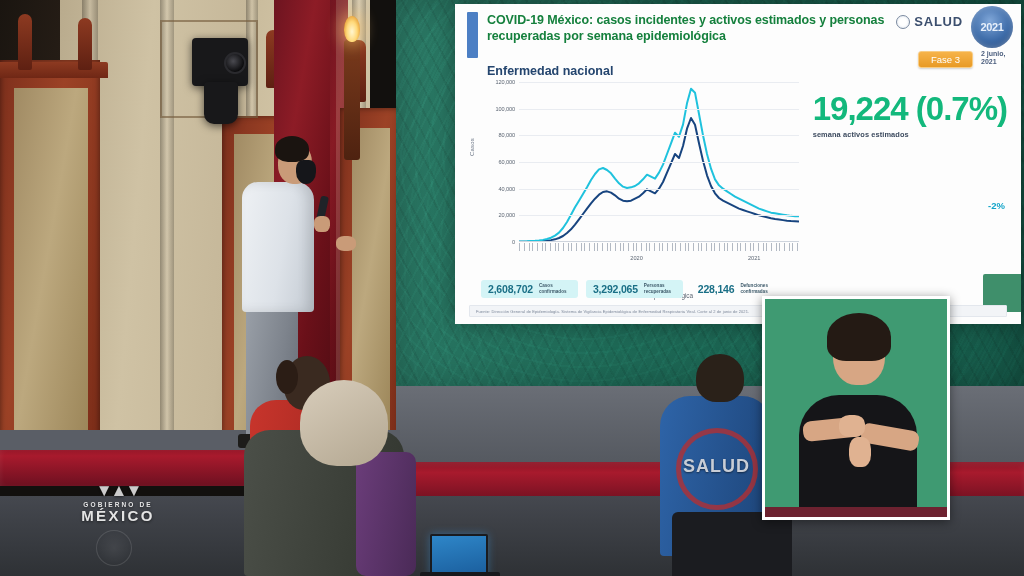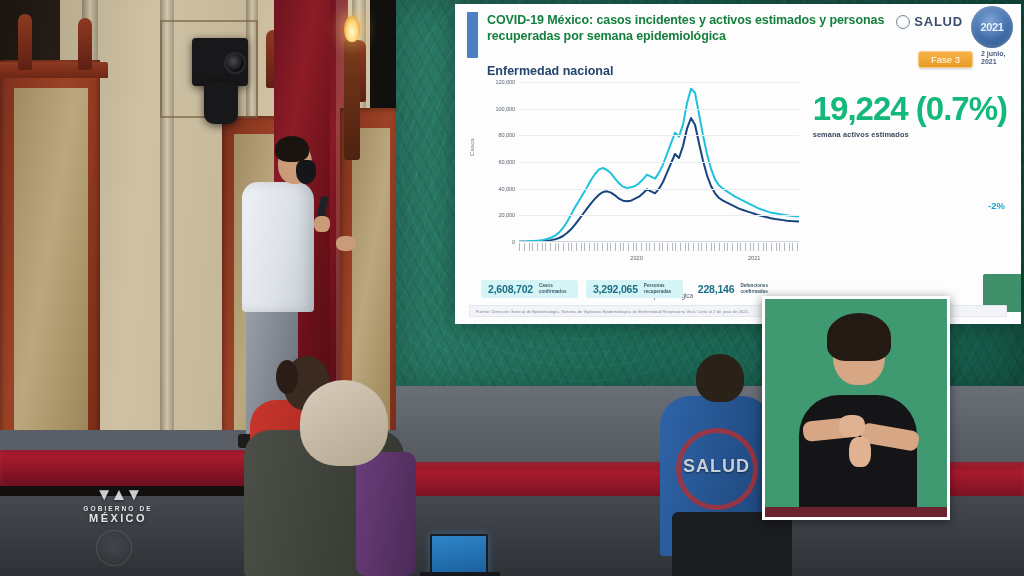--- a/index.html
+++ b/index.html
@@ -140,21 +140,21 @@
     background: linear-gradient(180deg,#5c6068 0%, #4a4e55 30%, #3b3e44 100%); }
   .stage-front { position:absolute; background: linear-gradient(180deg,#8c1526 0%, #a81a2d 25%, #6d1020 100%);
     box-shadow: inset 0 2px 6px rgba(255,255,255,.08); }
   .stage-top { position:absolute; background: linear-gradient(180deg,#6a6e76,#53575e); }
 
   
   .watermark { position:absolute; left:58px; bottom:52px; width:120px; text-align:center;
     color:#f2f2f2; opacity:.92; text-shadow:0 1px 3px rgba(0,0,0,.6); }
   .wm-eagle { font-size:17px; line-height:1; letter-spacing:-2px; opacity:.9; }
   .wm-gob { font-size:6.5px; letter-spacing:2.1px; font-weight:700; margin-top:2px; }
-  .wm-mex { font-size:11px; letter-spacing:2.4px; font-weight:700; line-height:1.1; }
+  .wm-mex { font-size:15px; letter-spacing:2.4px; font-weight:700; line-height:1.1; }
   .wm-seal { position:absolute; left:96px; bottom:10px; width:36px; height:36px; border-radius:50%;
     border:1.5px solid rgba(255,255,255,.35); opacity:.35;
     background: radial-gradient(circle, rgba(255,255,255,.18), transparent 70%); }
 
   
   .pip { position:absolute; background:#3f9a72; border:3px solid #ffffff;
     box-shadow: 0 2px 10px rgba(0,0,0,.45); overflow:hidden; }
   .int-head { position:absolute; background:#d7a684; border-radius:46% 46% 44% 44%; }
   .int-hair { position:absolute; background:#241a14; border-radius:50% 50% 30% 30%; }
   .int-body { position:absolute; background:#151518; border-radius: 40px 40px 0 0; }

